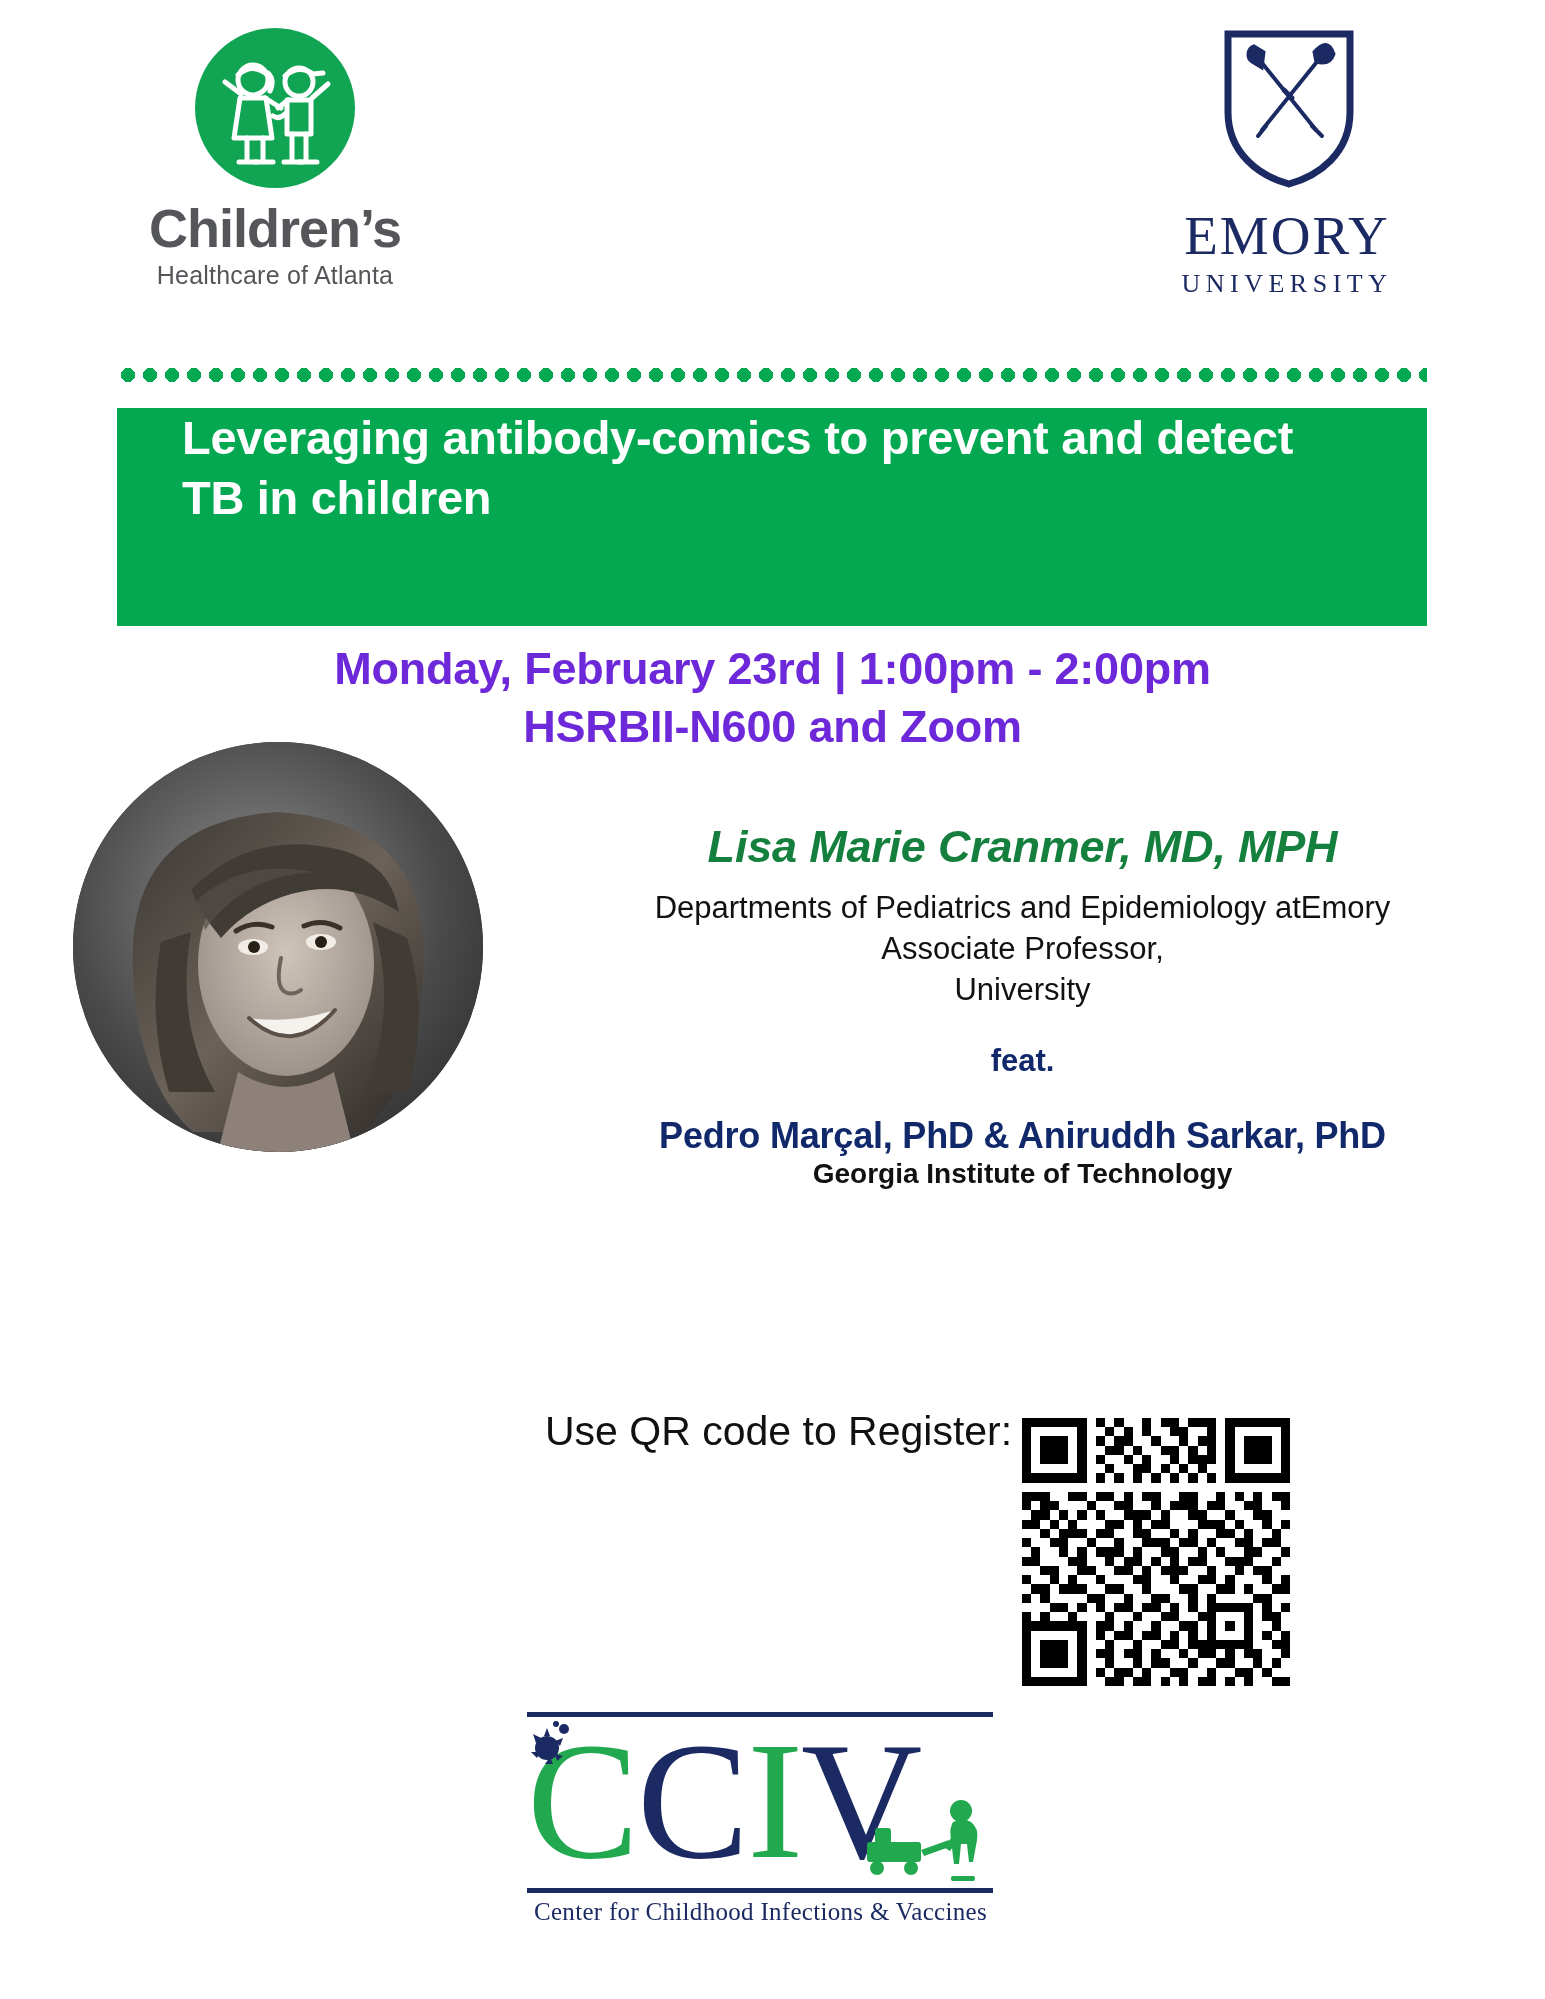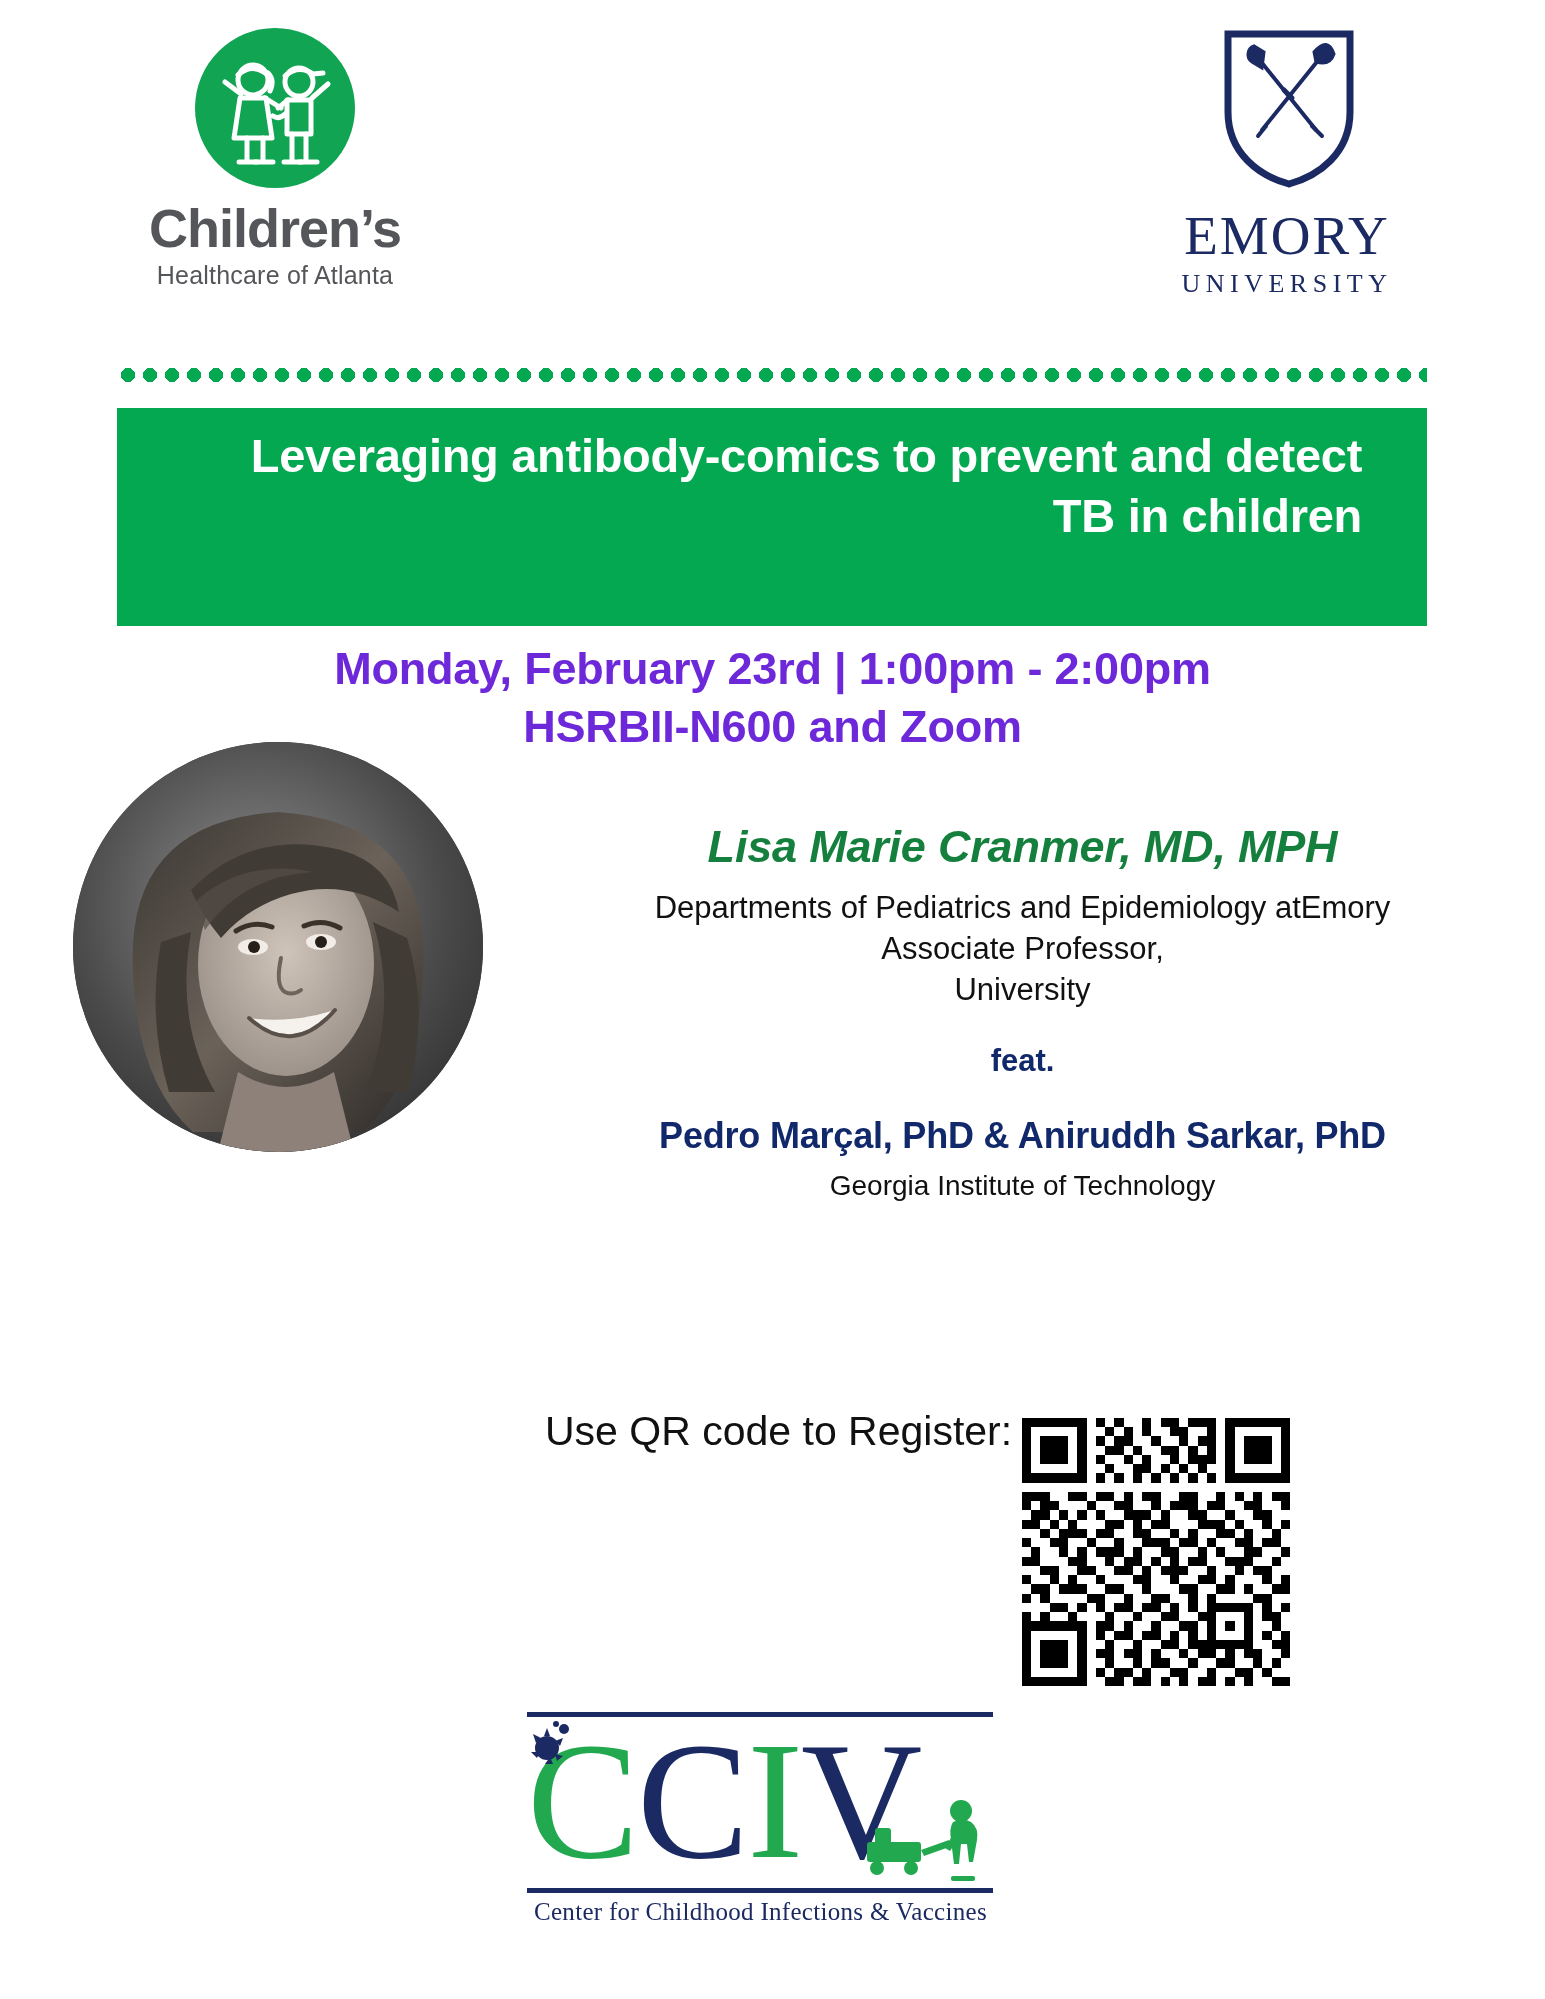--- a/index.html
+++ b/index.html
@@ -118,22 +118,21 @@
     background: #04A851;
     display: flex;
     align-items: flex-start;
     justify-content: center;
   }
   .title-banner .title-text {
     color: #ffffff;
     font-size: 47px;
     font-weight: 700;
     line-height: 1.28;
-    text-align: right;
-    padding-top: 18px;
+    text-align: left;
     letter-spacing: -0.3px;
     max-width: 1180px;
   }
 
   
   .event-when {
     position: absolute;
     left: 0;
     top: 640px;
     width: 1545px;
@@ -192,22 +191,22 @@
     font-size: 36px;
     font-weight: 700;
     line-height: 1.25;
     margin-top: 34px;
     letter-spacing: -0.2px;
     text-align: center;
   }
   .cospeaker-affil {
     color: #111111;
     font-size: 28px;
-    font-weight: 400;
-    margin-top: 12px;
+    font-weight: 700;
+    margin-top: 0;
   }
 
   
   .qr-row {
     position: absolute;
     left: 0;
     top: 1400px;
     width: 1545px;
     height: 300px;
   }

